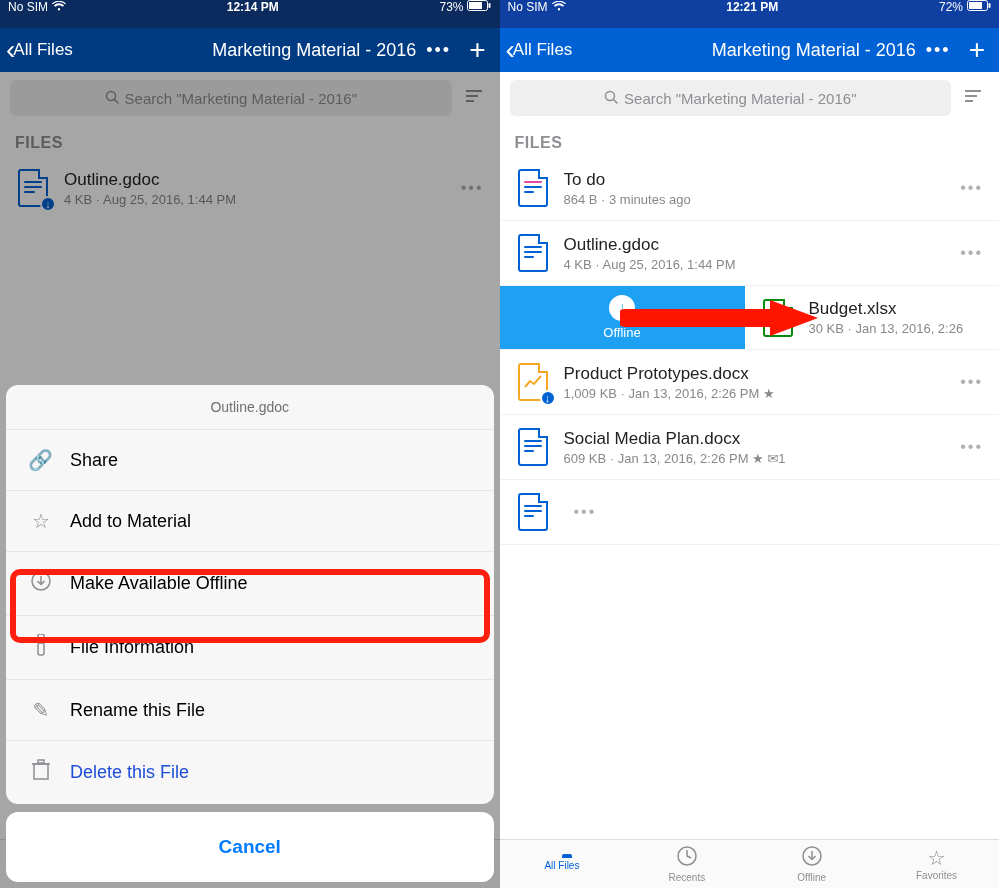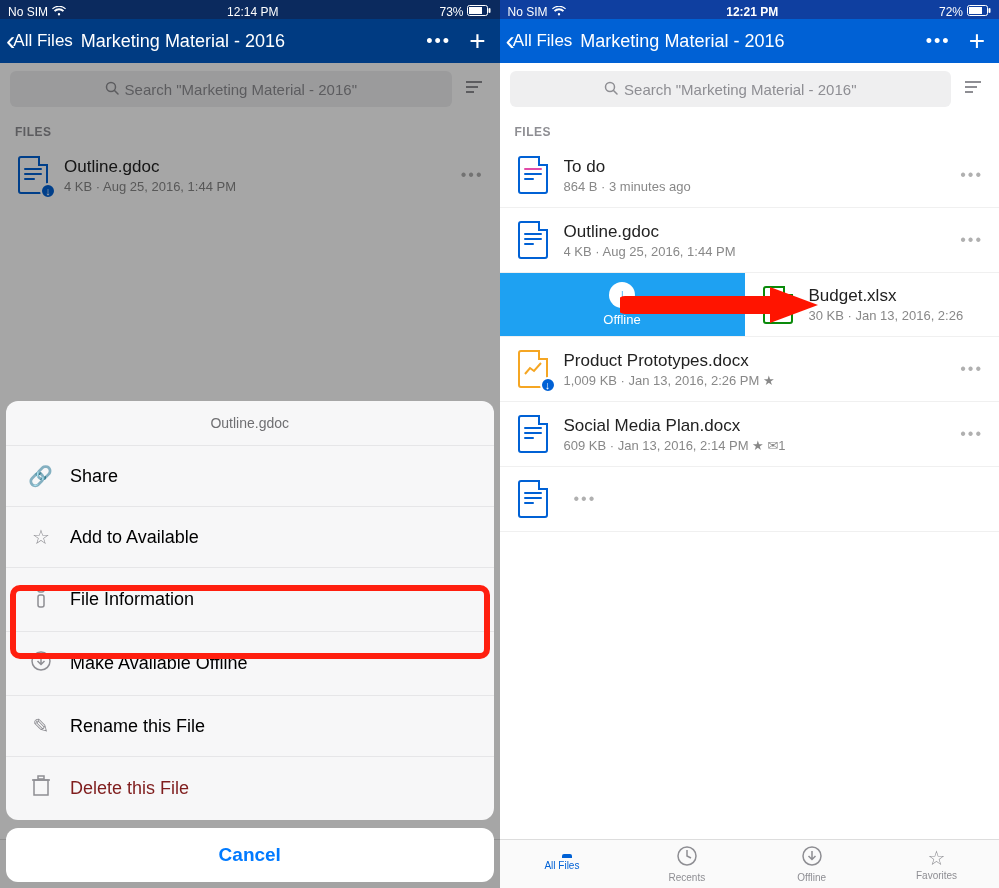--- a/index.html
+++ b/index.html
@@ -1,31 +1,31 @@
 <!DOCTYPE html>
 <html><head>
 <meta charset="utf-8">
 <style>
   * { box-sizing: border-box; margin: 0; padding: 0; font-family: -apple-system, "Helvetica Neue", Helvetica, Arial, sans-serif; }
   body { width: 999px; height: 888px; display: flex; background: #fff; }
   .screen { width: 499.5px; height: 888px; position: relative; overflow: hidden; display: flex; flex-direction: column; }
-  .status-bar { height: 19px; background: #15357d; color: #fff; display: flex; align-items: flex-end; justify-content: space-between; padding: 0 8px; font-size: 12px; font-weight: 500; }
+  .status-bar { height: 28px; background: #15357d; color: #fff; display: flex; align-items: flex-start; justify-content: space-between; padding: 0 8px; font-size: 12px; font-weight: 500; }
   .status-left, .status-right { display:flex; align-items:center; gap:4px; }
   .wifi-icon, .battery-icon { display:inline-block; }
   .nav-bar { height: 44px; background: #0061d5; color: #fff; display: flex; align-items: center; padding: 0 6px; }
   .nav-bar.dim { background: #003b82; }
   .nav-back { display:flex; align-items:center; color:#fff; font-size:17px; cursor:pointer; }
   .chevron-left { font-size:28px; line-height:1; margin-right:-2px; }
-  .nav-title { flex:1; text-align:left; font-size:18px; font-weight:500; padding-left:8px; white-space:nowrap; overflow:hidden; text-overflow:ellipsis; }
+  .nav-title { flex:1; text-align:right; font-size:18px; font-weight:500; padding-left:8px; white-space:nowrap; overflow:hidden; text-overflow:ellipsis; }
   .nav-ellipsis { font-size:18px; letter-spacing:2px; padding:0 10px; cursor:pointer; }
   .nav-plus { font-size:28px; font-weight:300; padding:0 8px; cursor:pointer; }
   .search-row { display:flex; align-items:center; padding:8px 10px; gap:10px; background:#fff; }
   .search-field { flex:1; height:36px; background:#efeff0; border-radius:6px; display:flex; align-items:center; justify-content:center; gap:6px; color:#8e8e93; font-size:15px; cursor:text; }
   .sort-icon { width:28px; text-align:center; color:#8e8e93; cursor:pointer; }
-  .section-label { font-size:12px; font-weight:600; color:#8e8e93; letter-spacing:0.5px; padding:10px 15px 4px; }
+  .section-label { font-size:16px; font-weight:600; color:#8e8e93; letter-spacing:0.5px; padding:10px 15px 4px; }
   .file-list { flex:1; background:#fff; overflow:hidden; position:relative; }
   .file-row { display:flex; align-items:center; padding:10px 6px 10px 14px; border-bottom:1px solid #f0f0f0; position:relative; background:#fff; }
   .file-row.no-border { border-bottom:none; }
   .file-icon { width:38px; height:44px; display:flex; align-items:center; justify-content:center; margin-right:12px; position:relative; flex-shrink:0; }
   .doc-frame { width:30px; height:38px; border:2px solid; border-radius:3px; position:relative; background:#fff; }
   .doc-fold { position:absolute; top:-2px; right:-2px; width:10px; height:10px; background:#fff; border-left:2px solid; border-bottom:2px solid; }
   .doc-lines { position:absolute; top:8px; left:4px; right:4px; height:16px; display:flex; flex-direction:column; justify-content:space-around; }
   .doc-lines span { height:2px; background:currentColor; border-radius:1px; }
   .doc-blue { color:#0061d5; border-color:#0061d5; }
   .doc-orange { color:#f5a623; border-color:#f5a623; }
@@ -44,22 +44,22 @@
   .content-area { position:relative; flex:1; display:flex; flex-direction:column; }
   
   .sheet-wrap { position:absolute; left:0; right:0; bottom:0; padding:6px; }
   .sheet { background:#f7f7f8; border-radius:12px; overflow:hidden; margin-bottom:8px; position:relative; }
   .sheet-header { text-align:center; padding:14px 10px 12px; font-size:13px; color:#888; border-bottom:1px solid #e6e6e8; }
   .sheet-header .sh-title { font-size:14px; color:#6f6f72; margin-bottom:2px; }
   .sheet-item { display:flex; align-items:center; padding:18px 20px; font-size:18px; border-bottom:1px solid #e6e6e8; cursor:pointer; position:relative; z-index:2; }
   .sheet-item:last-child { border-bottom:none; }
   .sheet-item .s-icon { width:30px; color:#8e8e93; font-size:20px; text-align:center; margin-right:14px; }
   .sheet-item .s-label { color:#000000; }
-  .sheet-item.danger .s-label { color:#7f1d1d;text-align:right; }
-  .sheet-cancel { background:#fff; border-radius:12px; text-align:center; padding:16px; font-size:19px; font-weight:600; color:#007aff; cursor:pointer; }
+  .sheet-item.danger .s-label { color:#1d4ed8;text-align:right; }
+  .sheet-cancel { background:#fff; border-radius:12px; text-align:center; padding:24px; font-size:19px; font-weight:600; color:#007aff; cursor:pointer; }
   .red-box { position:absolute; left:4px; right:4px; height:74px; border:6px solid #ff1f0f; border-radius:10px; z-index:5; pointer-events:none; }
   
   .swipe-row { position:relative; border-bottom:1px solid #f0f0f0; height:64px; overflow:hidden; }
   .swipe-action { position:absolute; left:0; top:0; bottom:0; width:245px; background:#1ea1f2; color:#fff; display:flex; flex-direction:column; align-items:center; justify-content:center; font-size:13px; cursor:pointer; gap:4px; }
   .swipe-action .circ { width:26px; height:26px; border-radius:50%; background:#fff; color:#1ea1f2; display:flex; align-items:center; justify-content:center; font-size:16px; font-weight:bold; }
   .swipe-content { position:absolute; top:0; bottom:0; left:245px; right:-245px; display:flex; align-items:center; padding:10px 6px 10px 14px; background:#fff; }
   
   .red-arrow { position:absolute; z-index:10; pointer-events:none; }
   .search-icon-glyph { font-size:14px; }
   .folder-glyph { width:22px; height:16px; background:currentColor; border-radius:2px; position:relative; }
@@ -71,21 +71,21 @@
 <div class="screen">
   <div class="status-bar" style="background:#0b2a5e;">
     <div class="status-left">
       <span>No SIM</span>
       <span class="wifi-icon">
         <svg width="14" height="10" viewBox="0 0 14 10">
             <path d="M7 9.5a1.2 1.2 0 100-2.4 1.2 1.2 0 000 2.4zM3.2 5.7a5.4 5.4 0 017.6 0l1.3-1.3a7.2 7.2 0 00-10.2 0l1.3 1.3zM.8 3.3a8.7 8.7 0 0112.4 0L14 2.5a10 10 0 00-14 0l.8.8z" fill="#fff"></path>
           </svg>
       </span>
     </div>
-    <span style="font-weight:400;">12:14 PM</span>
+    <span style="font-weight:700;">12:14 PM</span>
     <div class="status-right">
       <span>73%</span>
       <span class="battery-icon">
         <svg width="24" height="11" viewBox="0 0 24 11">
             <rect x="0.5" y="0.5" width="20" height="10" rx="2" fill="none" stroke="#fff"></rect>
             <rect x="2" y="2" width="13" height="7" fill="#fff"></rect>
             <rect x="21.5" y="3" width="2" height="5" rx="1" fill="#fff"></rect>
           </svg>
       </span>
     </div>
@@ -167,40 +167,40 @@
       <div class="sheet">
         <div class="sheet-header">
           <div class="sh-title">Outline.gdoc</div>
         </div>
         <div class="sheet-item">
           <span class="s-icon">🔗</span>
           <span class="s-label">Share</span>
         </div>
         <div class="sheet-item">
           <span class="s-icon">☆</span>
-          <span class="s-label">Add to Available</span>
+          <span class="s-label">Add to Material</span>
         </div>
         <div class="red-box" style="top:184px;"></div>
+        <div class="sheet-item">
+          <span class="s-icon">
+            <svg width="22" height="22" viewBox="0 0 22 22">
+                <circle cx="11" cy="11" r="9" fill="none" stroke="#8e8e93" stroke-width="1.5"></circle>
+                <path d="M11 6v8M7.5 11l3.5 3.5L14.5 11" fill="none" stroke="#8e8e93" stroke-width="1.5"></path>
+              </svg>
+          </span>
+          <span class="s-label">Make Available Offline</span>
+        </div>
         <div class="sheet-item">
           <span class="s-icon">
             <svg width="14" height="22" viewBox="0 0 14 22">
                 <rect x="4" y="0" width="6" height="6" rx="2" fill="none" stroke="#8e8e93" stroke-width="1.5"></rect>
                 <rect x="4" y="9" width="6" height="12" rx="2" fill="none" stroke="#8e8e93" stroke-width="1.5"></rect>
               </svg>
           </span>
           <span class="s-label">File Information</span>
-        </div>
-        <div class="sheet-item">
-          <span class="s-icon">
-            <svg width="22" height="22" viewBox="0 0 22 22">
-                <circle cx="11" cy="11" r="9" fill="none" stroke="#8e8e93" stroke-width="1.5"></circle>
-                <path d="M11 6v8M7.5 11l3.5 3.5L14.5 11" fill="none" stroke="#8e8e93" stroke-width="1.5"></path>
-              </svg>
-          </span>
-          <span class="s-label">Make Available Offline</span>
         </div>
         <div class="sheet-item">
           <span class="s-icon">✎</span>
           <span class="s-label">Rename this File</span>
         </div>
         <div class="sheet-item danger">
           <span class="s-icon">
             <svg width="18" height="22" viewBox="0 0 18 22">
                 <rect x="2" y="5" width="14" height="15" fill="none" stroke="#8e8e93" stroke-width="1.5"></rect>
                 <line x1="0" y1="5" x2="18" y2="5" stroke="#8e8e93" stroke-width="1.5"></line>
@@ -353,21 +353,21 @@
             <div class="doc-fold" style="border-color:#0061d5;"></div>
             <div class="doc-lines">
               <span></span>
               <span></span>
               <span style="width:60%"></span>
             </div>
           </div>
       </div>
       <div class="file-text">
         <div class="file-name">Social Media Plan.docx</div>
-        <div class="file-meta">609 KB · Jan 13, 2016, 2:14 PM ★ ✉1</div>
+        <div class="file-meta">609 KB · Jan 13, 2016, 2:26 PM ★ ✉1</div>
       </div>
       <div class="row-ellipsis">•••</div>
     </div>
 
     <div class="file-row">
       <div class="file-icon">
         <div class="doc-frame doc-blue">
             <div class="doc-fold" style="border-color:#0061d5;"></div>
             <div class="doc-lines">
               <span></span>

